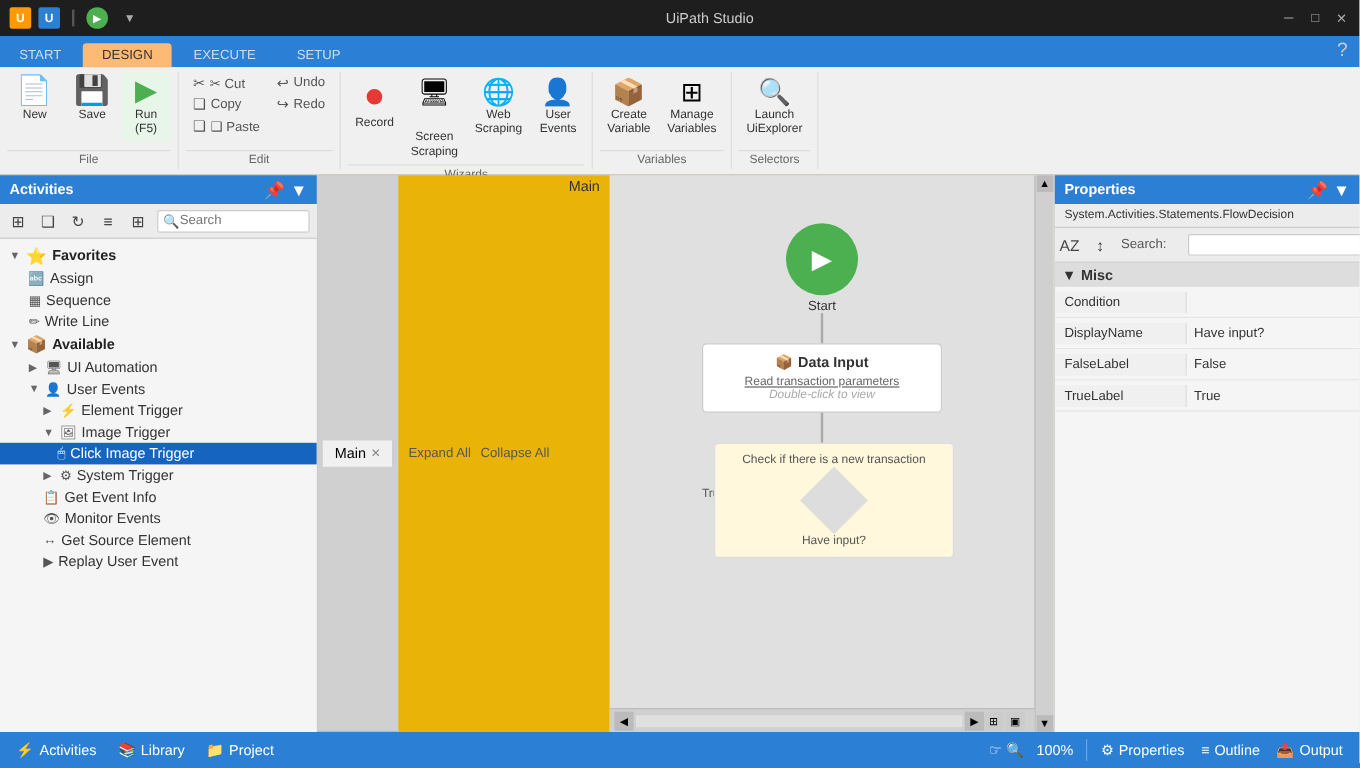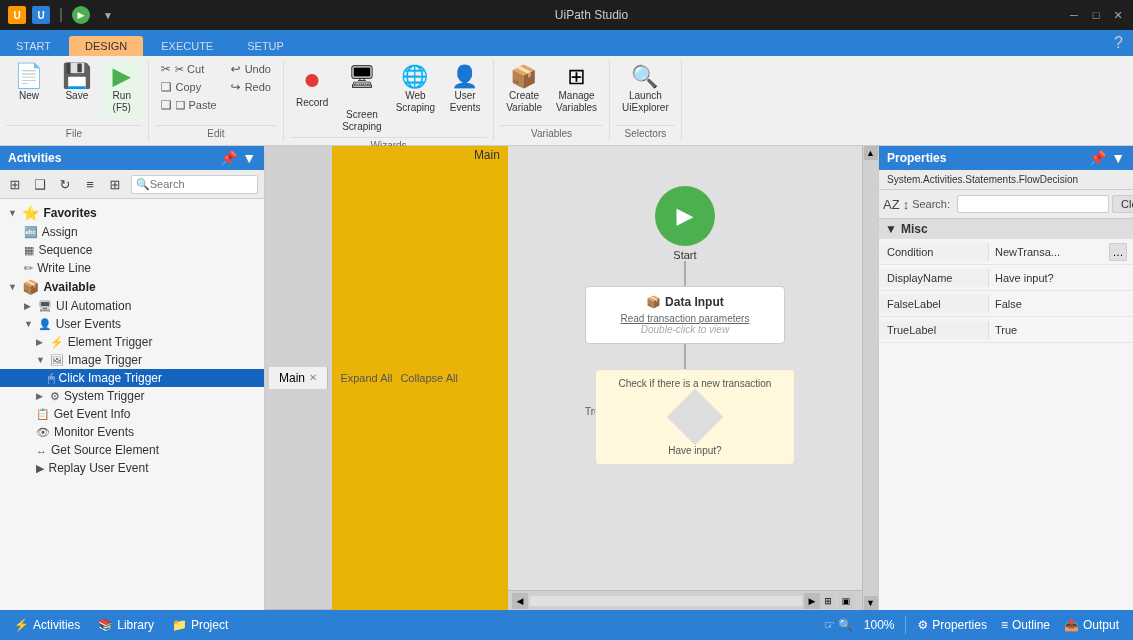--- a/index.html
+++ b/index.html
@@ -314,21 +314,21 @@
       padding: 4px 8px;
       font-size: 10px;
       color: #333;
       background: #ececec;
       border-bottom: 1px solid #ccc;
     }
     #properties-toolbar {
       display: flex;
       align-items: center;
       padding: 3px 4px;
-      gap: 3px;
+      gap: 14px;
       background: #ececec;
       border-bottom: 1px solid #ccc;
     }
     .prop-search { flex: 1; display: flex; align-items: center; background: white; border: 1px solid #ccc; border-radius: 2px; padding: 2px 4px; }
     .prop-search input { border: none; outline: none; flex: 1; font-size: 11px; }
     .clear-btn {
       padding: 2px 8px;
       background: #e0e0e0;
       border: 1px solid #ccc;
       border-radius: 2px;
@@ -700,24 +700,20 @@
       <button class="clear-btn">Clear</button>
     </div>
 
     <div class="prop-section">
       <span>▼</span>
       <span>Misc</span>
     </div>
 
     <div class="prop-row">
       <div class="prop-name">Condition</div>
-      <div class="prop-value">
-        <span style="flex:1;font-size:11px;color:#333;">NewTransa...</span>
-        <button class="prop-btn">…</button>
-      </div>
     </div>
     <div class="prop-row">
       <div class="prop-name">DisplayName</div>
       <div class="prop-value">
         <span style="font-size:11px;color:#333;">Have input?</span>
       </div>
     </div>
     <div class="prop-row">
       <div class="prop-name">FalseLabel</div>
       <div class="prop-value">

